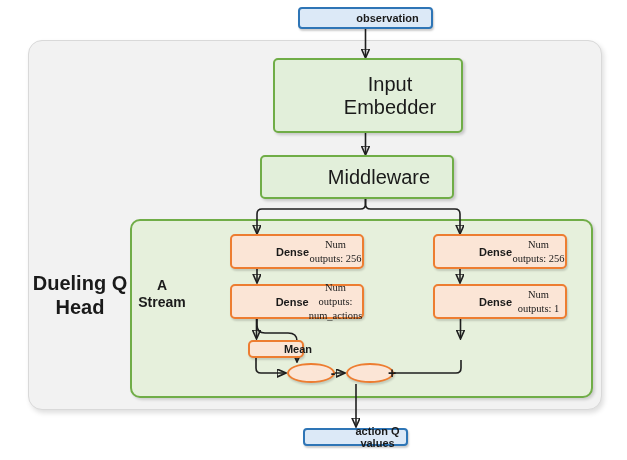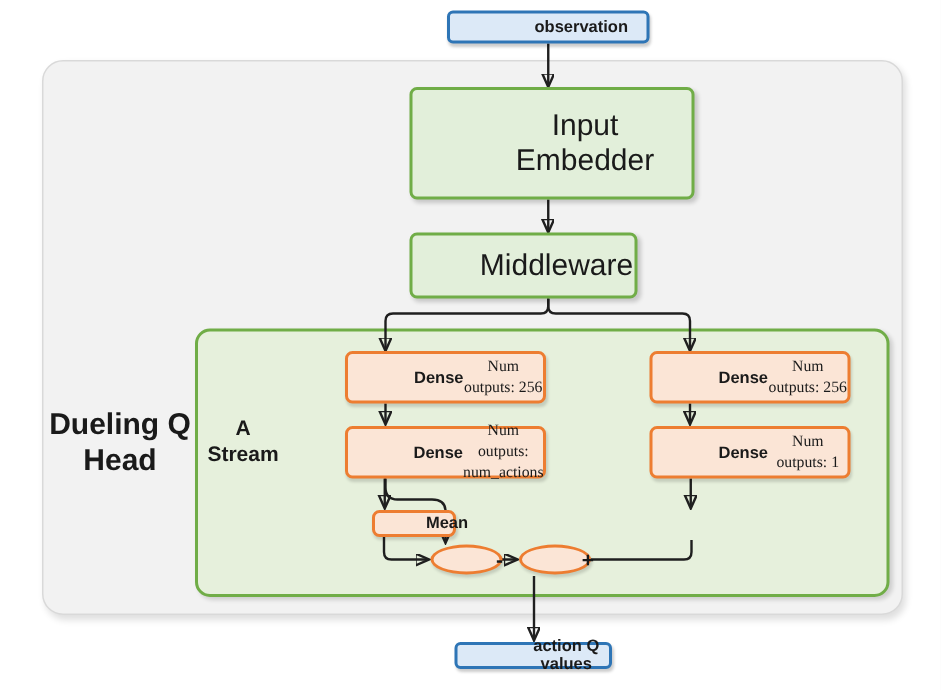--- a/index.html
+++ b/index.html
@@ -40,21 +40,21 @@
   .dense .s { font-size:10.5px;font-family:Liberation Serif, serif; }
   .small-node { font-weight:bold; font-size:11px; }
   .op { border-radius:50%; font-weight:bold; font-size:14px; line-height:1; padding-bottom:1px; }
   .lbl { text-align:center; font-weight:bold; }
   .head-lbl { left:24px; top:271px; width:112px; font-size:20px; line-height:24px; }
   .a-lbl { left:136px; top:277px; width:52px; font-size:14px; line-height:17px; }
   .v-lbl { left:530px; top:277px; width:52px; font-size:14px; line-height:17px; }
   .obs  { left:298px; top:7px;   width:135px; height:22px; }
   .aqv  { left:303px; top:428px; width:105px; height:18px; }
   .ie   { left:273px; top:58px;  width:190px; height:75px; }
-  .mw   { left:273px; top:155px; width:152px; height:44px; }
+  .mw   { left:260px; top:155px; width:194px; height:44px; }
   .ad1  { left:190px; top:234px; width:134px; height:35px; }
   .ad2  { left:190px; top:284px; width:134px; height:35px; }
   .vd1  { left:393px; top:234px; width:134px; height:35px; }
   .vd2  { left:393px; top:284px; width:134px; height:35px; }
   .mean { left:228px; top:340px; width:56px;  height:18px;margin-left:20px; }
   .rv   { left:412px; top:340px; width:98px;  height:19px; }
   .minus{ left:287px; top:363px; width:20px;  height:20px; }
   .plus { left:346px; top:363px; width:20px;  height:20px; }
   svg.wires { position:absolute; left:0; top:0; width:627px; height:460px; pointer-events:none; }
   svg.wires path { stroke:var(--wire,#1F1F1F); stroke-width:1.6; fill:none; }

